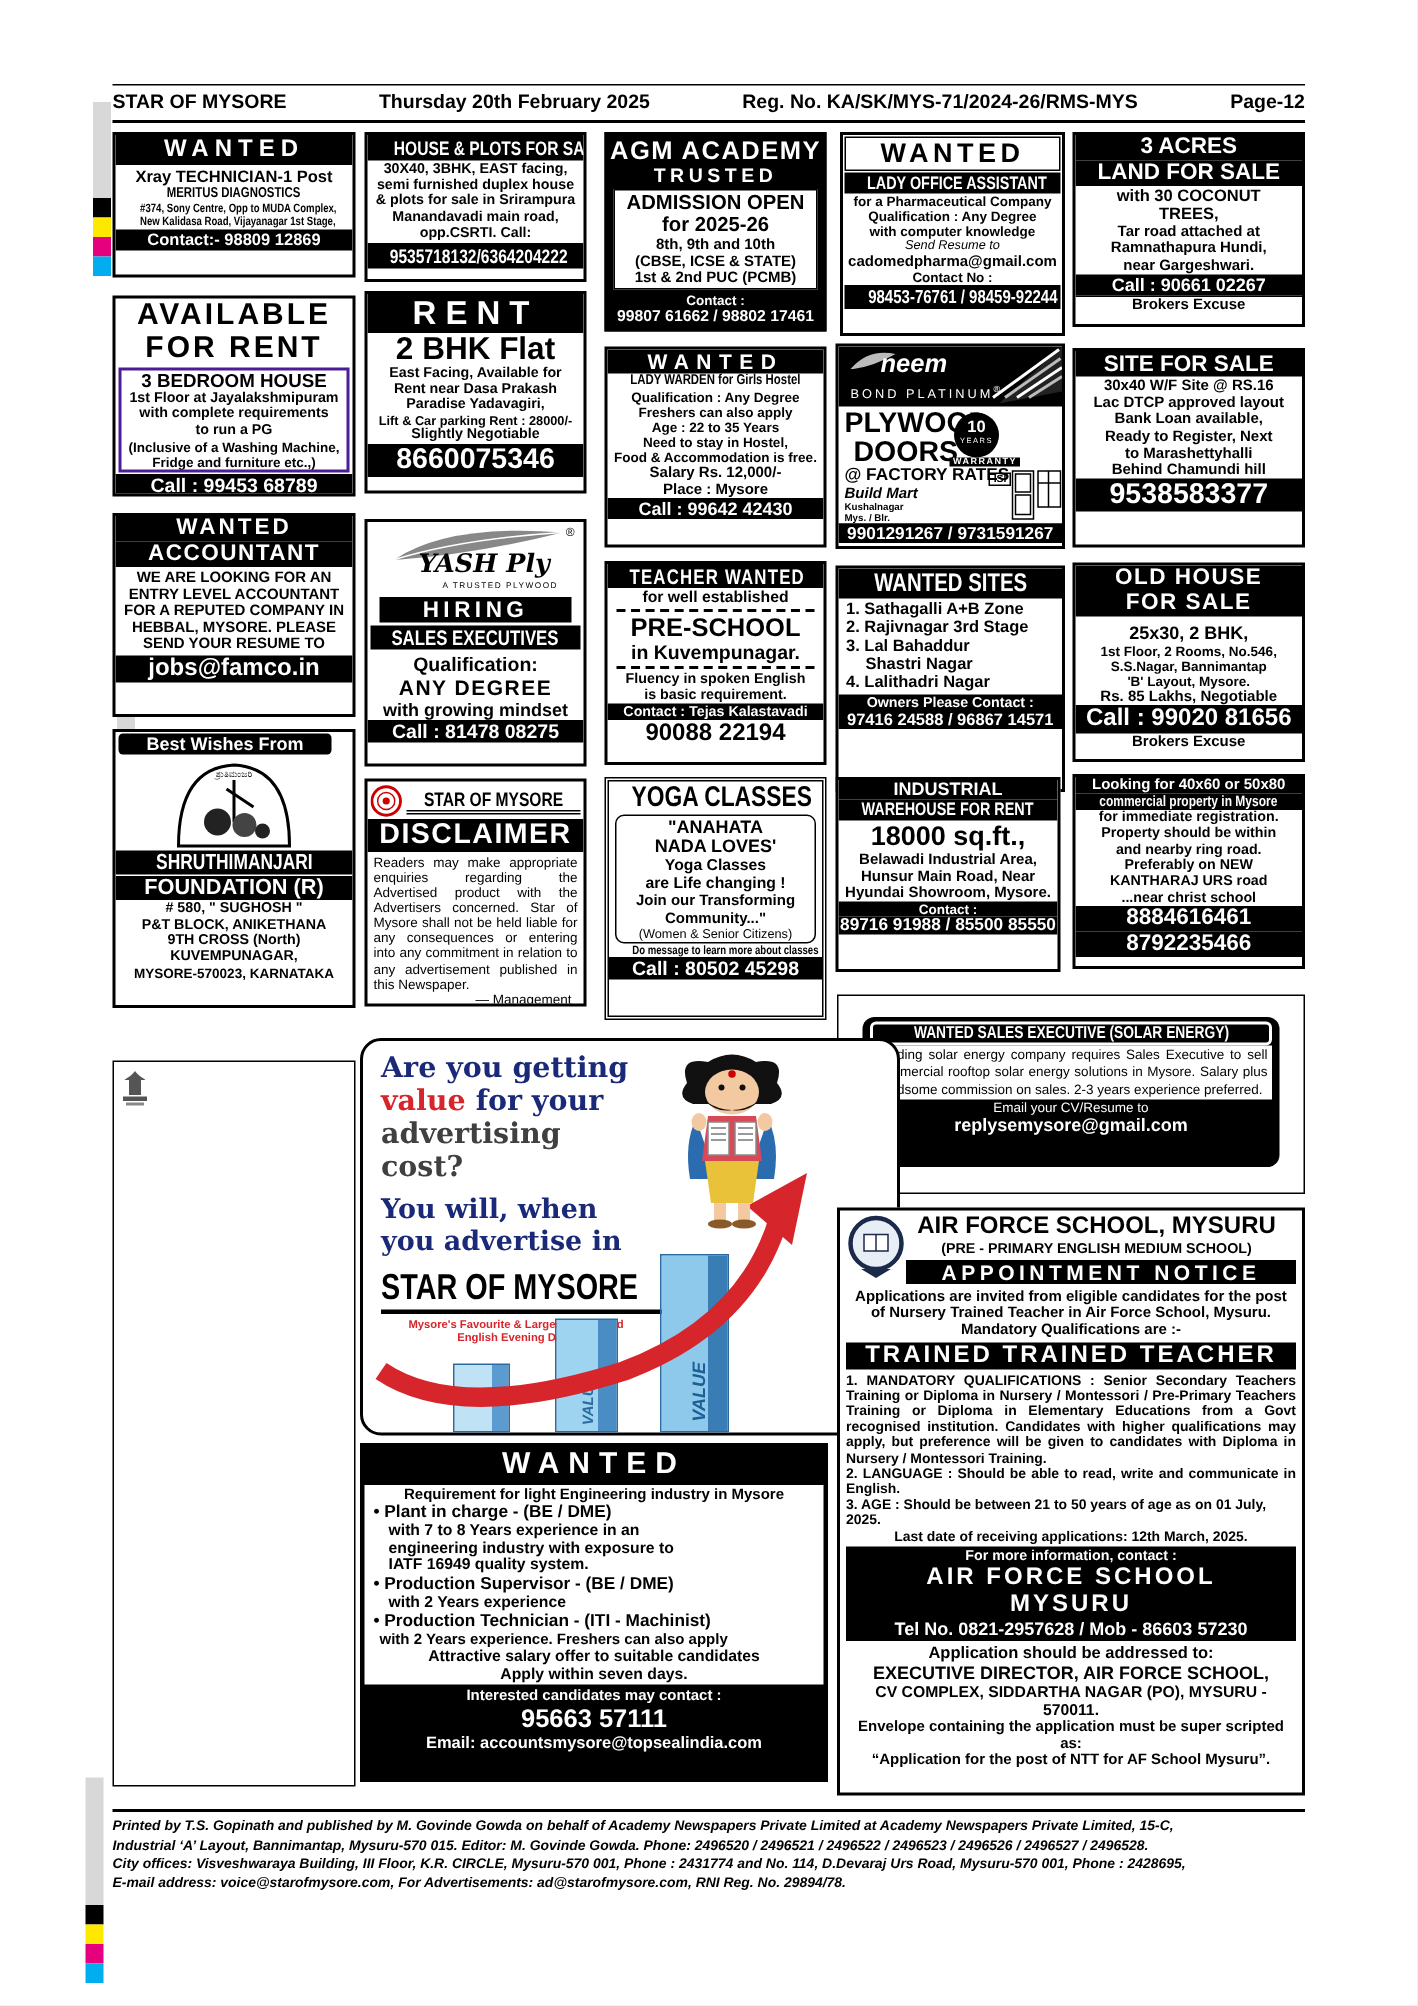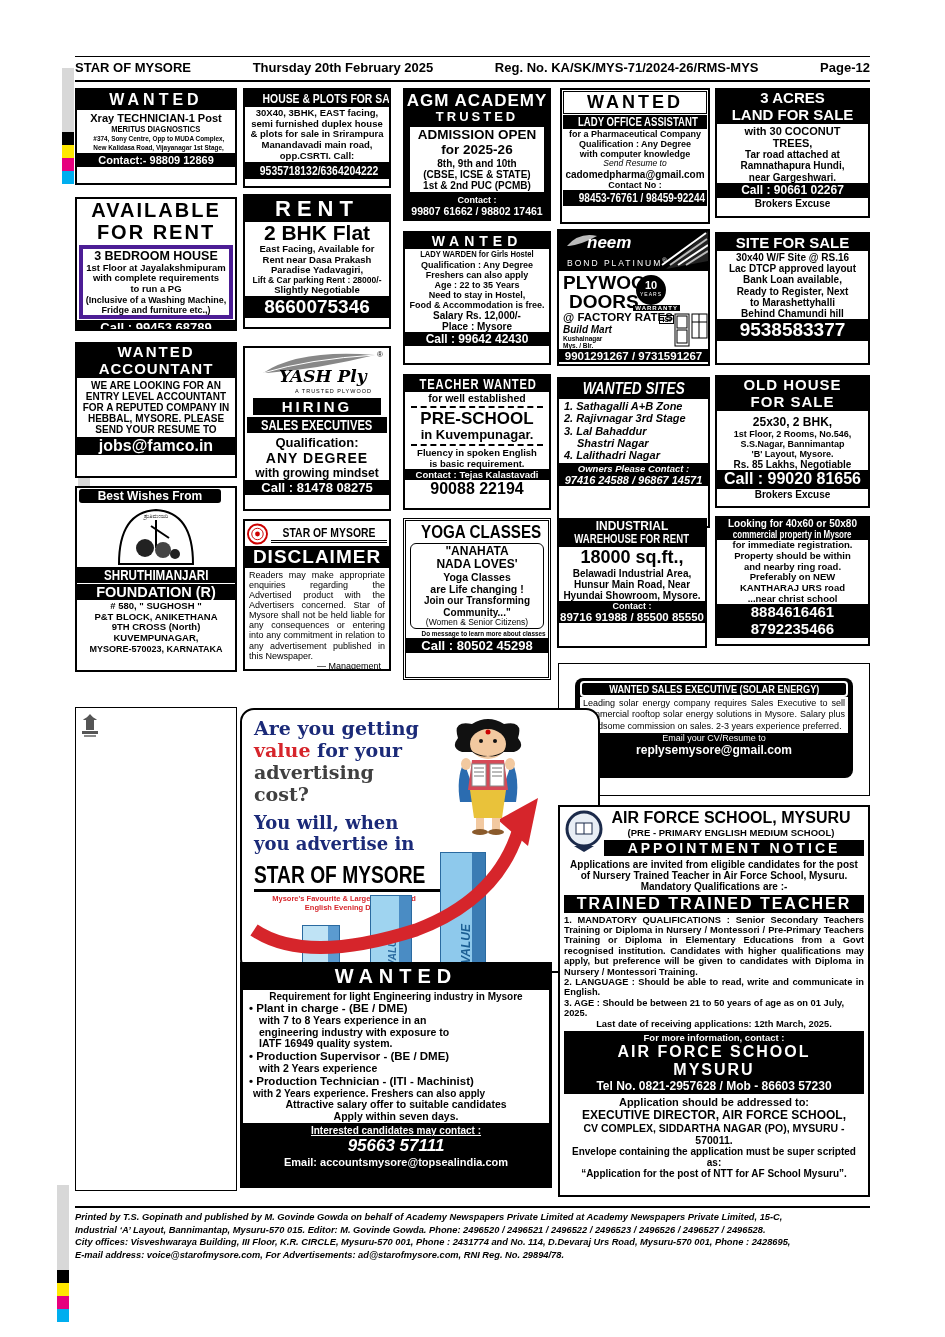--- a/index.html
+++ b/index.html
@@ -104,21 +104,21 @@
     <div class="c b tight" style="font-size:10px;">Tar road attached at</div>
     <div class="c b tight" style="font-size:10px;">Ramnathapura Hundi,</div>
     <div class="c b tight" style="font-size:10px;">near Gargeshwari.</div>
     <div class="bar" style="font-size:12px;">Call : 90661 02267</div>
     <div class="c b" style="font-size:10px;border-top:1px solid #000;">Brokers Excuse</div>
   </div>
 
   <div class="ad" style="left:75px;top:197px;width:162px;height:134px;">
     <div class="c b tight" style="font-size:20px;letter-spacing:2px;">AVAILABLE</div>
     <div class="c b tight" style="font-size:20px;letter-spacing:2px;">FOR RENT</div>
-    <div style="border:4px solid #4c1d95;margin:1px 2px;">
+    <div style="border:2px solid #4c1d95;margin:1px 2px;">
       <div class="c b tight" style="font-size:12.5px;">3 BEDROOM HOUSE</div>
       <div class="c b tight" style="font-size:9.5px;">1st Floor at Jayalakshmipuram</div>
       <div class="c b tight" style="font-size:9.5px;">with complete requirements</div>
       <div class="c b tight" style="font-size:9.5px;">to run a PG</div>
       <div class="c b tight" style="font-size:9px;">(Inclusive of a Washing Machine,</div>
       <div class="c b tight" style="font-size:9px;">Fridge and furniture etc.,)</div>
     </div>
     <div class="bar" style="font-size:13px;">Call : 99453 68789</div>
   </div>
 
@@ -234,21 +234,21 @@
     <div class="dashed"></div>
     <div class="c b" style="font-size:17px;line-height:1;">PRE-SCHOOL</div>
     <div class="c b" style="font-size:13px;">in Kuvempunagar.</div>
     <div class="dashed"></div>
     <div class="c b tight" style="font-size:9.5px;">Fluency in spoken English</div>
     <div class="c b tight" style="font-size:9.5px;">is basic requirement.</div>
     <div class="bar" style="font-size:9.5px;">Contact : Tejas Kalastavadi</div>
     <div class="c b" style="font-size:16px;">90088 22194</div>
   </div>
 
-  <div class="ad" style="left:557px;top:377px;width:153px;height:151px;font-style:italic;">
+  <div class="ad" style="left:557px;top:377px;width:153px;height:151px;">
     <div class="bar" style="font-size:17px;"><span class="cond">WANTED SITES</span></div>
     <div class="b tight" style="font-size:11px;padding:1px 0 0 5px;">1. Sathagalli A+B Zone</div>
     <div class="b tight" style="font-size:11px;padding-left:5px;">2. Rajivnagar 3rd Stage</div>
     <div class="b tight" style="font-size:11px;padding-left:5px;">3. Lal Bahaddur</div>
     <div class="b tight" style="font-size:11px;padding-left:18px;">Shastri Nagar</div>
     <div class="b tight" style="font-size:11px;padding-left:5px;">4. Lalithadri Nagar</div>
     <div class="bar" style="font-size:9.5px;margin-top:1px;">Owners Please Contact :</div>
     <div class="bar" style="font-size:11px;">97416 24588 / 96867 14571</div>
   </div>
 
@@ -389,21 +389,21 @@
     <div class="just tight" style="font-size:7.8px;"></div>
     <div class="just tight" style="font-size:7.8px;"></div>
     <div class="just tight" style="font-size:7.8px;"></div>
     <div class="tight" style="font-size:7.8px;"></div>
     <div class="b tight" style="font-size:9px;text-align:right;"></div>
     <div class="b tight" style="font-size:9px;text-align:right;"></div>
     <div class="b tight" style="font-size:9px;text-align:right;"></div>
     <div class="b tight" style="font-size:9px;text-align:right;"></div>
   </div>
 
-  <div class="ad" style="left:240px;top:692px;width:360px;height:265px;border:2px solid #000;border-radius:14px;margin-top:16px;">
+  <div class="ad" style="left:240px;top:692px;width:360px;height:265px;border:2px solid #000;border-radius:14px;">
     <div style="position:absolute;left:12px;top:8px;width:180px;">
       <div class="serif b" style="font-size:19px;color:#1b2a78;line-height:1.15;">Are you getting</div>
       <div class="serif b" style="font-size:19px;line-height:1.15;"><span style="color:#d6252b;">value</span><span style="color:#1b2a78;"> for your</span></div>
       <div class="serif b" style="font-size:19px;color:#404040;line-height:1.15;">advertising cost?</div>
       <div class="serif b" style="font-size:18px;color:#1b2a78;line-height:1.15;margin-top:8px;">You will, when</div>
       <div class="serif b" style="font-size:18px;color:#1b2a78;line-height:1.15;">you advertise in</div>
       <div class="b" style="font-size:24px;margin-top:6px;border-bottom:3px solid #000;display:inline-block;"><span class="cond" style="transform-origin:left;">STAR OF MYSORE</span></div>
       <div class="b c" style="font-size:7.5px;color:#d6252b;margin-top:2px;">Mysore's Favourite &amp; Largest Circulated</div>
       <div class="b c" style="font-size:7.5px;color:#d6252b;">English Evening Daily</div>
     </div>
@@ -458,22 +458,22 @@
       <div class="b tight" style="font-size:10.5px;padding-left:10px;">with 7 to 8 Years experience in an</div>
       <div class="b tight" style="font-size:10.5px;padding-left:10px;">engineering industry with exposure to</div>
       <div class="b tight" style="font-size:10.5px;padding-left:10px;">IATF 16949 quality system.</div>
       <div class="b tight" style="font-size:11.5px;">• Production Supervisor - (BE / DME)</div>
       <div class="b tight" style="font-size:10.5px;padding-left:10px;">with 2 Years experience</div>
       <div class="b tight" style="font-size:11.5px;">• Production Technician - (ITI - Machinist)</div>
       <div class="b tight" style="font-size:10px;padding-left:4px;">with 2 Years experience. Freshers can also apply</div>
       <div class="b tight c" style="font-size:10.5px;">Attractive salary offer to suitable candidates</div>
       <div class="b tight c" style="font-size:10.5px;">Apply within seven days.</div>
     </div>
-    <div class="bar" style="font-size:10px;margin-top:2px;text-decoration:underline;">Interested candidates may contact :</div>
-    <div class="bar" style="font-size:17px;font-style:italic;">95663 57111</div>
+    <div class="bar" style="font-size:10px;margin-top:2px;">Interested candidates may contact :</div>
+    <div class="bar" style="font-size:17px;">95663 57111</div>
     <div class="bar" style="font-size:11px;">Email: accountsmysore@topsealindia.com</div>
   </div>
 
   <div class="ad" style="left:558px;top:805px;width:312px;height:392px;border:2px solid #000;padding:2px 4px;">
     <div style="position:relative;min-height:46px;">
       <svg width="40" height="44" viewBox="0 0 40 44" style="position:absolute;left:0;top:0;">
           <circle cx="20" cy="20" r="17" fill="#e8eef5" stroke="#1b2a4a" stroke-width="3"></circle>
           <rect x="12" y="14" width="16" height="11" fill="#fff" stroke="#1b2a4a"></rect>
           <line x1="20" y1="14" x2="20" y2="25" stroke="#1b2a4a"></line>
           <path d="M10 37 L30 37 L20 43 Z" fill="#1b2a4a"></path>

